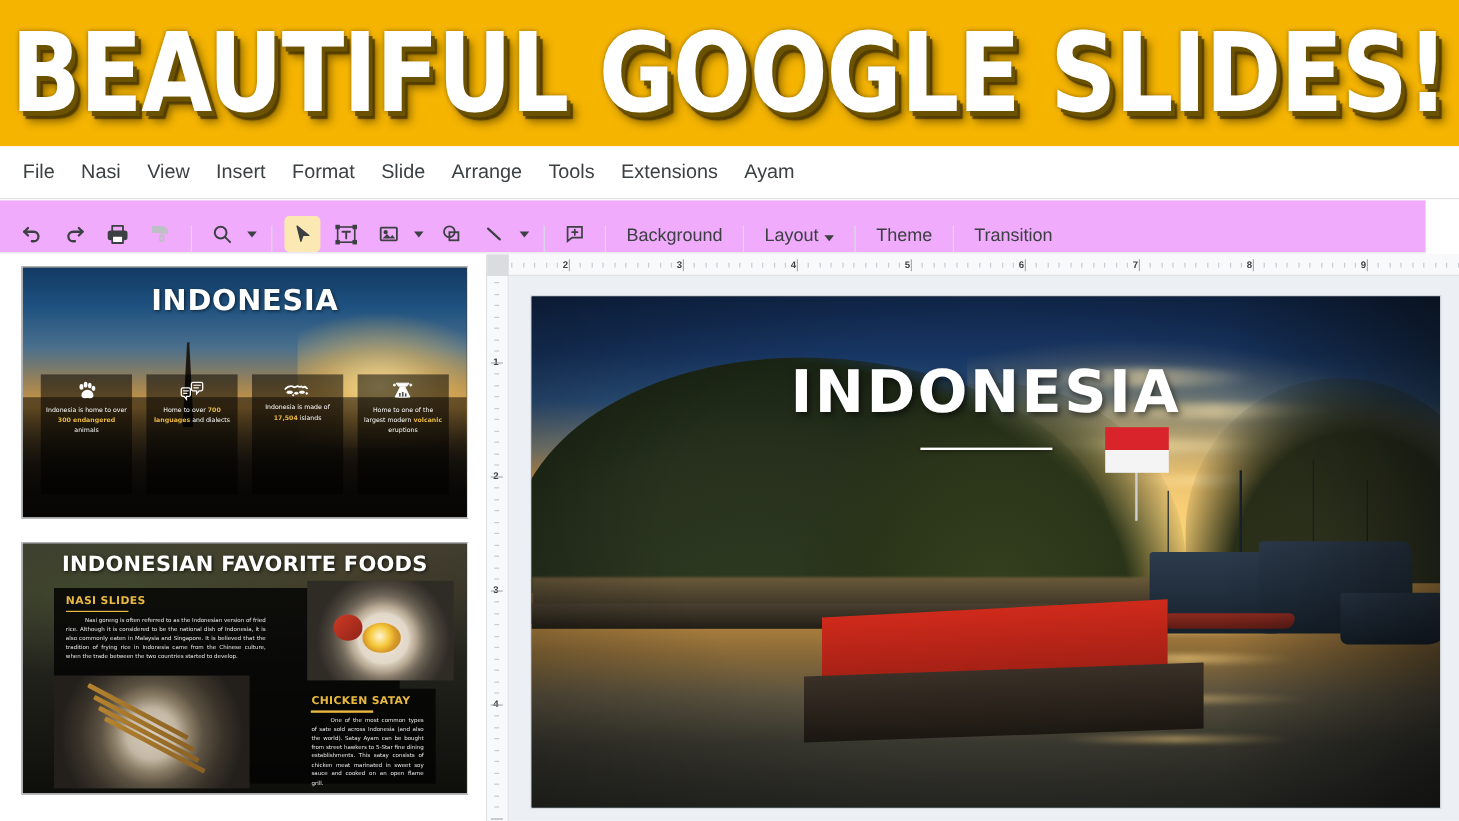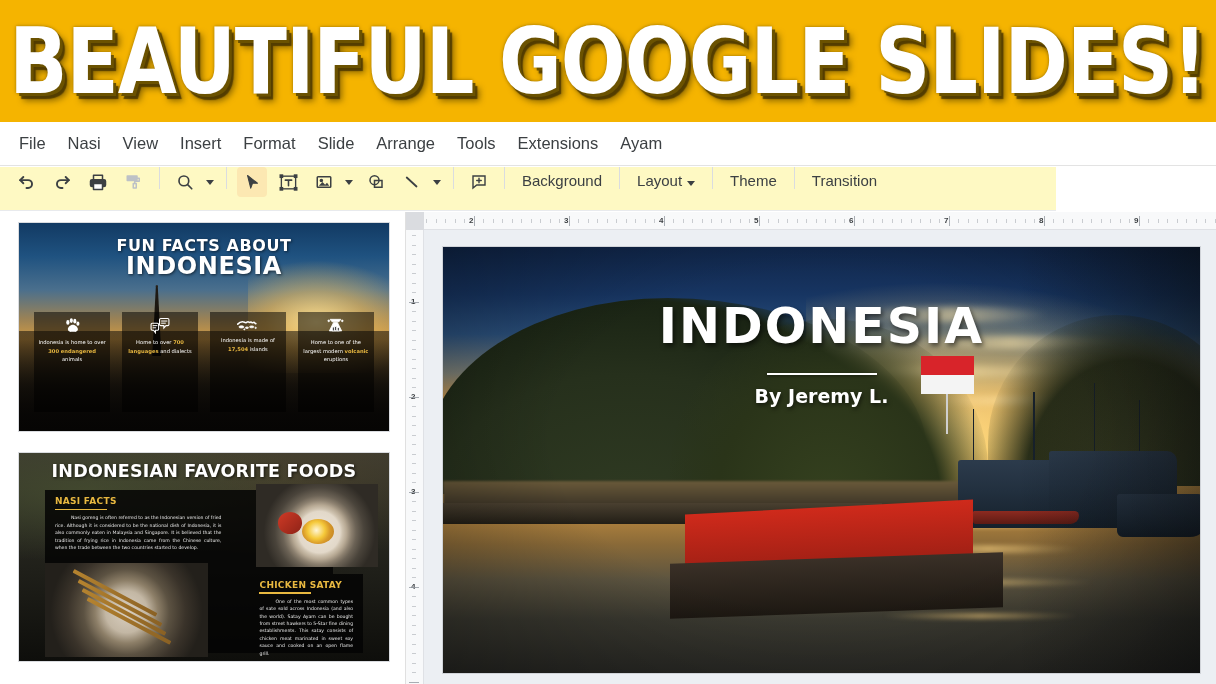--- a/index.html
+++ b/index.html
@@ -39,23 +39,23 @@
     border-bottom:1px solid #e3e3e3;
   }
   .menu-item {
     font-size:16.5px; color:#3c4043;
     padding:4px 11px; border-radius:4px; cursor:pointer;
     white-space:nowrap;
   }
 
   
   #toolbar {
-    position:absolute; left:0; top:167px; width:1056px; height:44px;
-    background:#fef9c3;
-    display:flex; align-items:flex-start; padding-left:8px;
+    position:absolute; left:0; top:167px; width:1188px; height:44px;
+    background:#f0abfc;
+    display:flex; align-items:flex-end; padding-left:8px;
     border-bottom:1px solid #e8eaed;
   }
   .tb-btn {
     width:30px; height:30px; margin:0 3px;
     display:flex; align-items:center; justify-content:center;
     border-radius:4px; cursor:pointer; color:#3c4043;
   }
   .tb-btn.active { background:#fce8b2; }
   .tb-btn.dim { color:#bdc1c6; }
   .tb-caret {
@@ -479,21 +479,20 @@
 
   <div id="filmstrip">
 
     <div class="thumb" id="thumb1">
       <div class="t1-bg"></div>
       <div class="t1-sun"></div>
       <div class="t1-city"></div>
       <div class="t1-tower"></div>
 
       <div class="t1-title">
-        <span class="l1">FUN FACTS ABOUT</span>
         <span class="l2">INDONESIA</span>
       </div>
 
       <div class="t1-cards">
         <div class="t1-card">
           <span class="ic">
             <svg width="19" height="17" viewBox="0 0 24 22" stroke-width="1.5">
               <ellipse cx="6" cy="7" rx="2.1" ry="3" fill="currentColor" stroke="none"></ellipse>
               <ellipse cx="10.5" cy="4.6" rx="2" ry="3.1" fill="currentColor" stroke="none"></ellipse>
               <ellipse cx="15" cy="5.4" rx="2" ry="3" fill="currentColor" stroke="none"></ellipse>
@@ -544,21 +543,21 @@
           <span class="tx"><span>Home to one of the largest modern </span><b>volcanic</b><span> eruptions</span></span>
         </div>
       </div>
     </div>
 
     <div class="thumb" id="thumb2">
       <div class="t2-bg"></div>
       <div class="t2-title">INDONESIAN FAVORITE FOODS</div>
 
       <div class="t2-panel" id="t2-p1" style="padding:6px 10px;">
-        <div class="t2-h">NASI FACTS</div>
+        <div class="t2-h">NASI SLIDES</div>
         <div class="t2-rule"></div>
         <div class="t2-b" style="width:62%;">
           <span class="ind"></span><span>Nasi goreng is often referred to as the Indonesian version of fried rice. Although it is considered to be the national dish of Indonesia, it is also commonly eaten in Malaysia and Singapore. It is believed that the tradition of frying rice in Indonesia came from the Chinese culture, when the trade between the two countries started to develop.</span>
         </div>
       </div>
       <div class="photo" id="t2-photo1"></div>
 
       <div class="t2-panel" id="t2-p2" style="padding:6px 10px 6px 46%;">
         <div class="t2-h">CHICKEN SATAY</div>
         <div class="t2-rule"></div>
@@ -774,17 +773,16 @@
       </div>
 
       <div class="sc" id="redtarp"></div>
       <div class="sc" id="boat-hull"></div>
 
       <div class="sc" id="hazeR"></div>
       <div class="sc" id="vig"></div>
 
       <div id="slide-title">INDONESIA</div>
       <div id="title-rule"></div>
-      <div id="slide-subtitle">By Jeremy L.</div>
 
     </div>
   </div>
 </div>
 
 </body></html>

